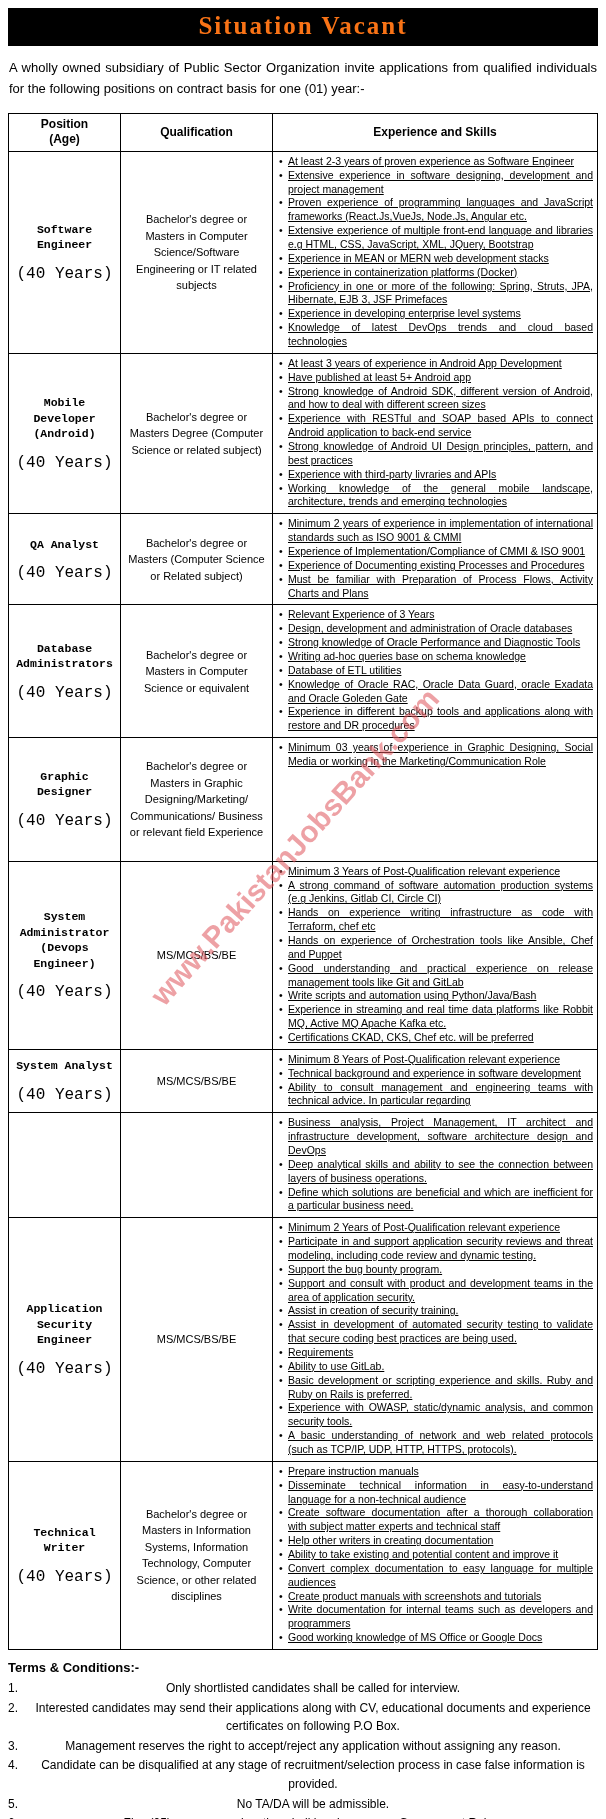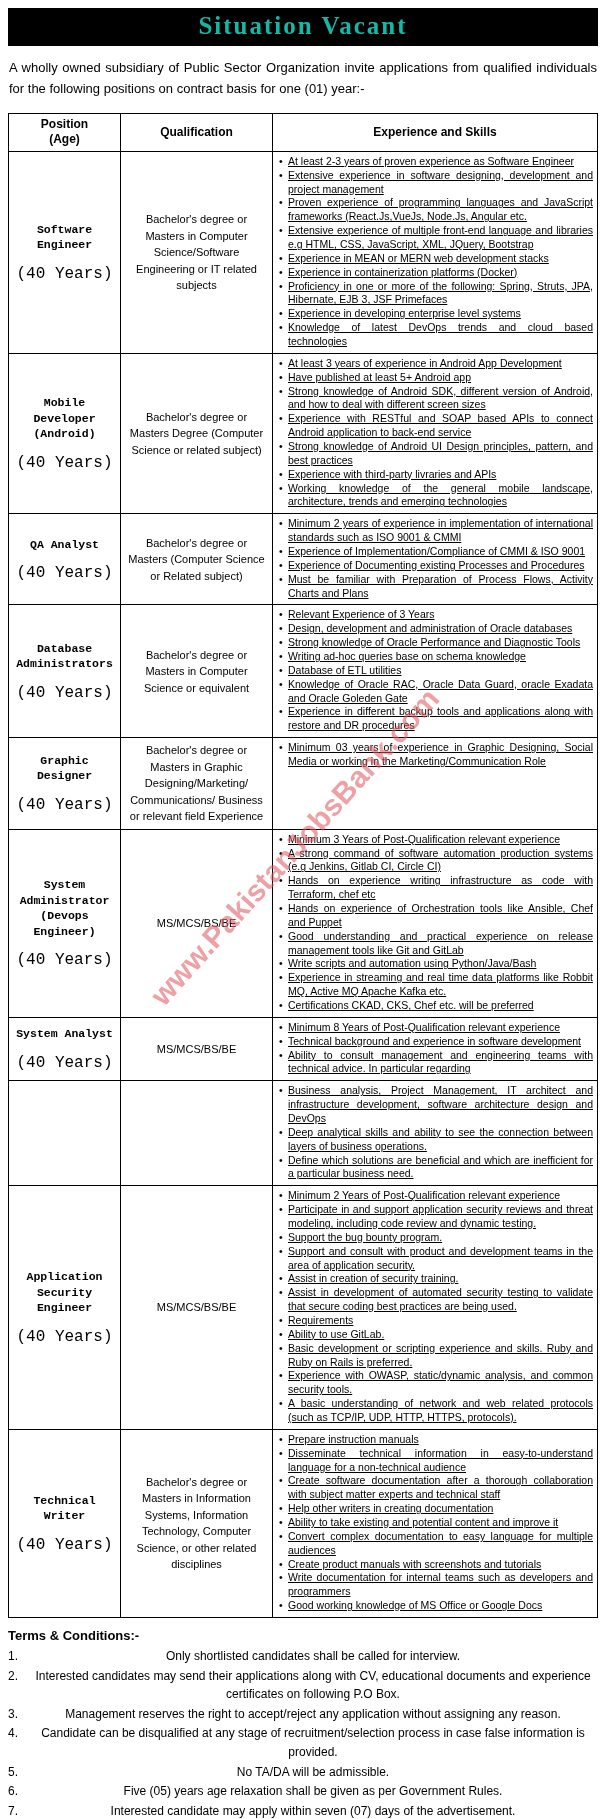--- a/index.html
+++ b/index.html
@@ -61,21 +61,21 @@
     font-family: Liberation Mono, monospace;
   }
   .pos-name { font-weight: bold; font-size: 11.5px; line-height: 1.35; }
   .pos-age { font-size: 16px; margin-top: 12px; }
 
   td.qual-cell {
     text-align: center;
     vertical-align: middle;
     font-size: 11px;
     line-height: 1.5;
-    padding: 4px 6px;
+    padding: 20px 6px;
   }
   td.exp-cell {
     vertical-align: top;
     padding: 3px 4px 4px 4px;
   }
   ul.bullets { list-style: none; text-decoration: underline; }
   ul.bullets li {
     font-size: 10.5px;
     line-height: 1.32;
     padding-left: 11px;
@@ -112,21 +112,21 @@
     transform: rotate(-48deg);
     pointer-events: none;
     white-space: nowrap;
   }
 </style>
 </head>
 <body>
 
 <div class="page">
 
-  <div class="title-bar" style="background: rgb(0, 0, 0); color: #14b8a6;">
+  <div class="title-bar" style="background: rgb(0, 0, 0); color: #f97316;">
     <div class="title">Situation Vacant</div>
   </div>
 
   <p class="intro">A wholly owned subsidiary of Public Sector Organization invite applications from qualified individuals for the following positions on contract basis for one (01) year:-</p>
 
   <table class="positions">
     <colgroup>
       <col class="c-pos">
         <col class="c-qual">
         <col class="c-exp">

